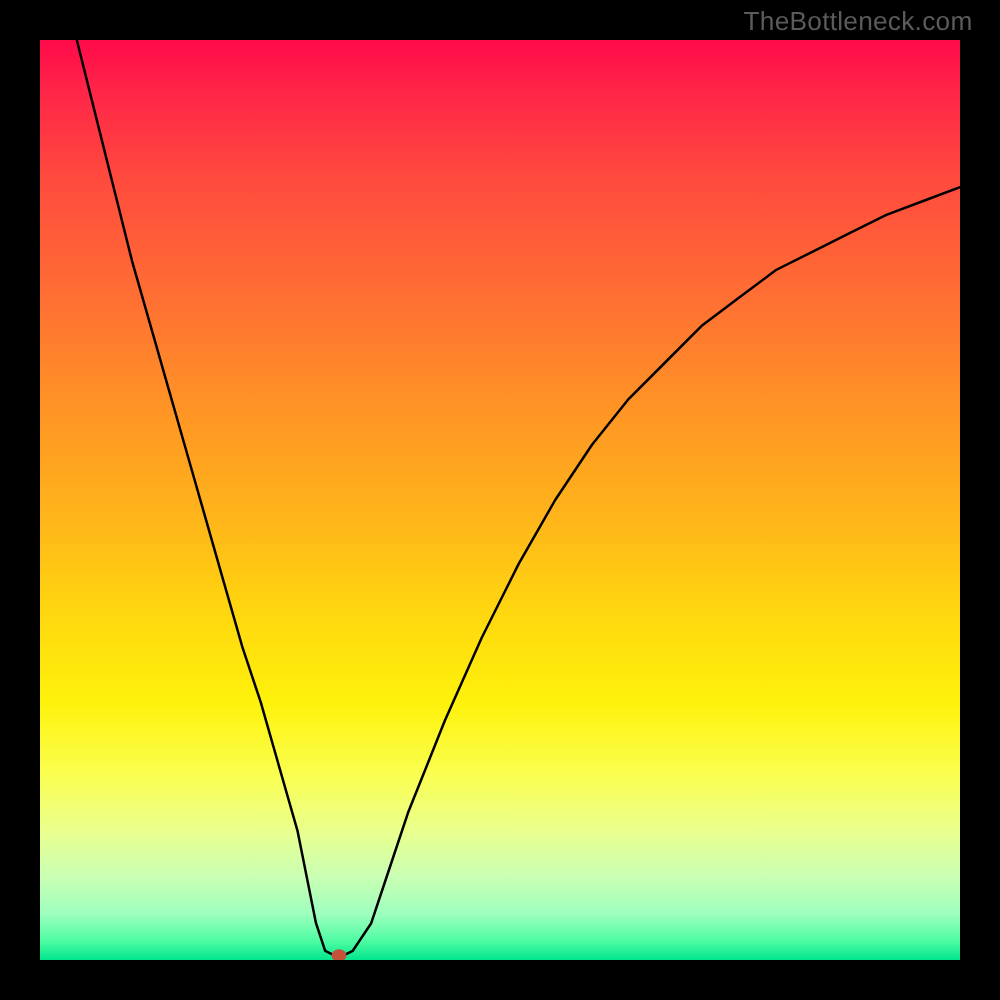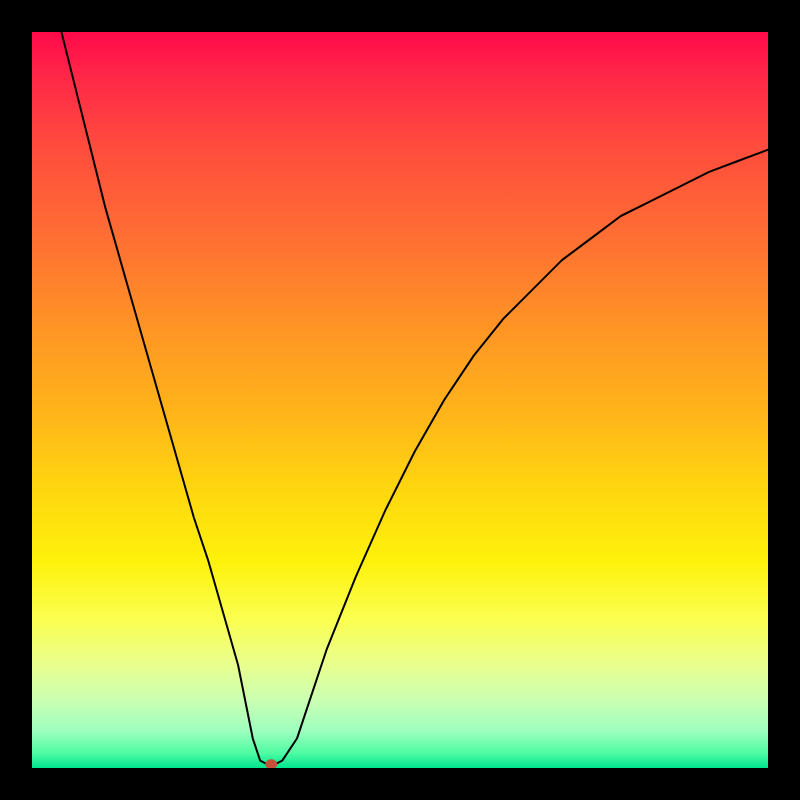--- a/index.html
+++ b/index.html
@@ -72,13 +72,14 @@
     <svg class="curve-layer" viewBox="0 0 736 736" preserveAspectRatio="none">
       <g id="curve-group">
           <path d="M29.44 0.00 L44.16 58.88 L58.88 117.76 L73.60 176.64 L88.32 228.16 L103.04 279.68 L117.76 331.20 L132.48 382.72 L147.20 434.24 L161.92 485.76 L176.64 529.92 L191.36 581.44 L206.08 632.96 L213.44 669.76 L220.80 706.56 L228.16 728.64 L235.52 732.32 L242.88 732.32 L250.24 728.64 L264.96 706.56 L279.68 662.40 L294.40 618.24 L323.84 544.64 L353.28 478.40 L382.72 419.52 L412.16 368.00 L441.60 323.84 L471.04 287.04 L500.48 257.60 L529.92 228.16 L559.36 206.08 L588.80 184.00 L618.24 169.28 L647.68 154.56 L677.12 139.84 L706.56 128.80 L736.00 117.76" fill="none" stroke="#000000" stroke-width="2" stroke-linecap="round" stroke-linejoin="round"></path>
         </g>
       <g id="marker-group">
           <ellipse cx="239.20" cy="732.32" rx="6" ry="5" fill="#c4513a"></ellipse>
         </g>
     </svg>
   </div>
 
+  <div class="watermark">TheBottleneck.com</div>
 </div>
 
 </body></html>

